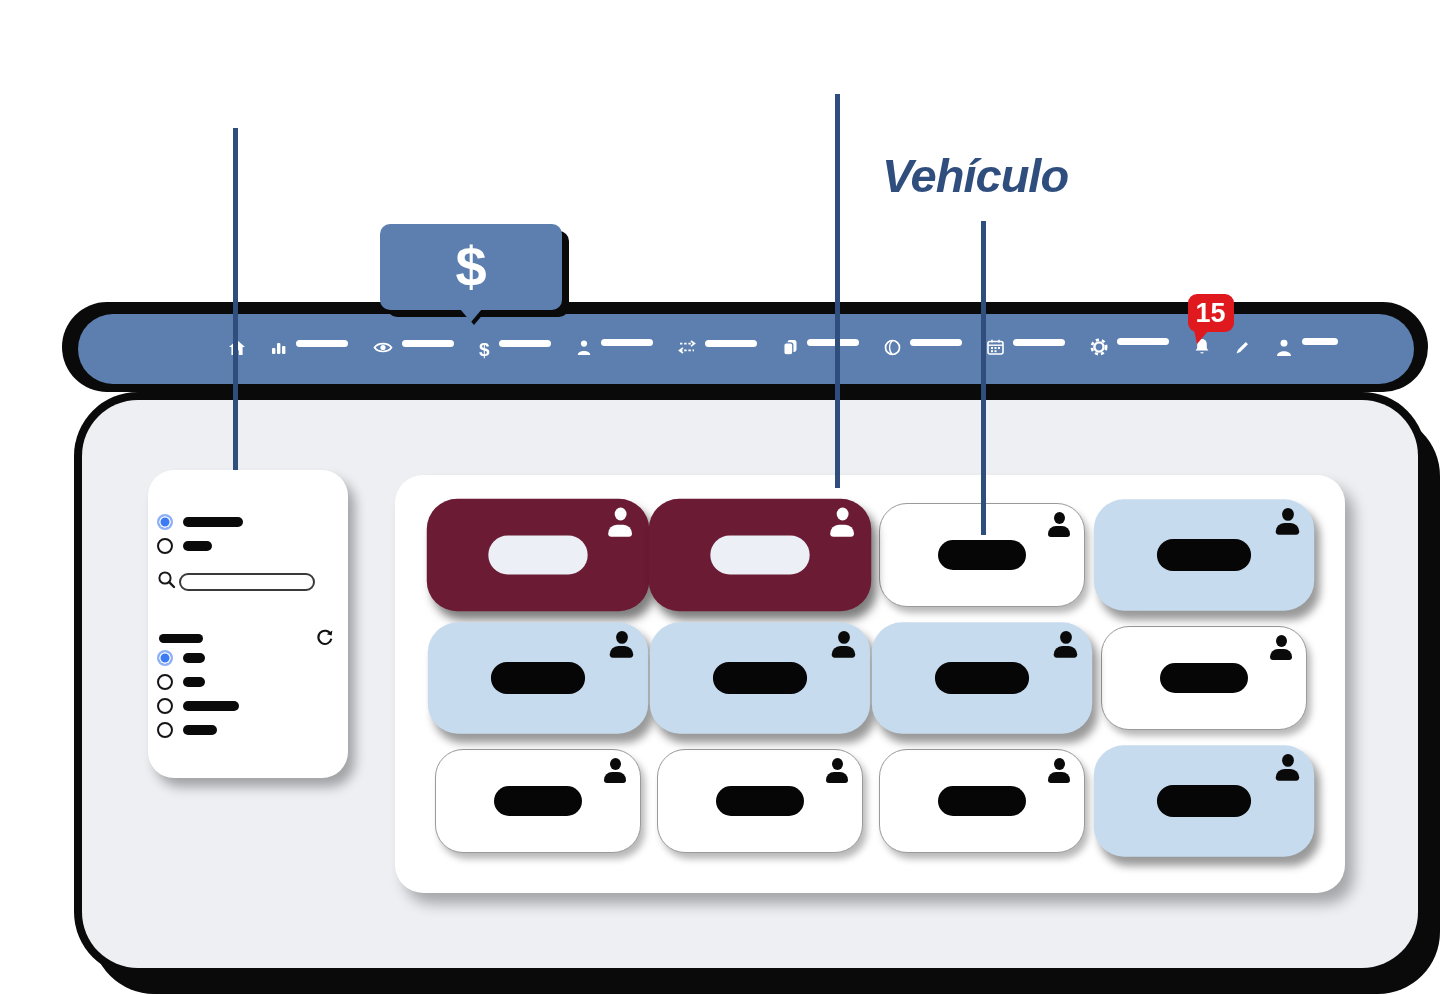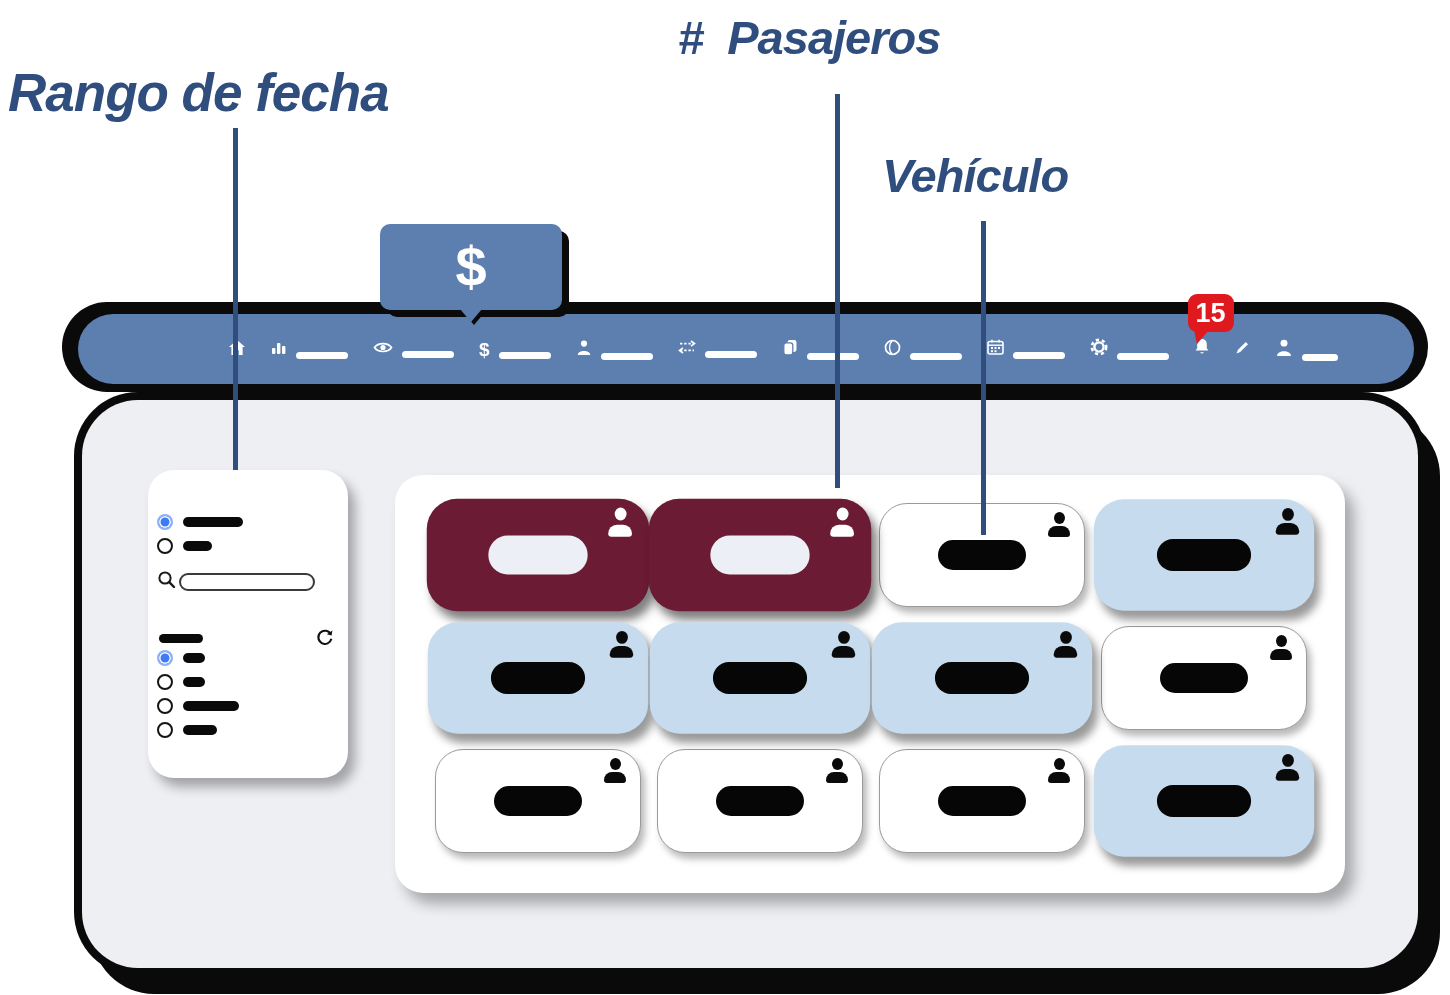--- a/index.html
+++ b/index.html
@@ -25,21 +25,21 @@
   .price-symbol{color:#fff;font-size:56px;font-weight:bold;line-height:1;}
   .tooltip-notch{position:absolute;left:calc(50% - 11px);bottom:-12px;width:0;height:0;
       border-left:11px solid transparent;border-right:11px solid transparent;
       border-top:13px solid var(--bar-blue);filter:drop-shadow(3px 3px 0 var(--ink));}
 
   
   .navbar-outline{position:absolute;left:62px;top:302px;width:1366px;height:90px;z-index:30;
       background:var(--ink);border-radius:46px;}
   .navbar{position:absolute;left:16px;top:12px;right:14px;bottom:8px;background:var(--bar-blue);
       border-radius:36px;display:flex;align-items:center;gap:25px;padding-left:150px;overflow:visible;}
-  .nav-item{display:flex;align-items:flex-end;gap:9px;position:relative;cursor:pointer;flex:none;}
+  .nav-item{display:flex;align-items:flex-start;gap:9px;position:relative;cursor:pointer;flex:none;}
   .nav-line{width:52px;height:7px;border-radius:4px;background:#fff;}
   .nav-line.short{width:36px;}
   .nav-dollar{color:#fff;font-weight:bold;font-size:19px;line-height:1;}
 
   
   .badge{position:absolute;left:-6px;bottom:28px;width:46px;height:38px;background:var(--badge-red);
       border-radius:9px;display:flex;align-items:center;justify-content:center;z-index:45;}
   .badge-count{color:#fff;font-weight:bold;font-size:27px;}
   .badge-tail{position:absolute;left:6px;bottom:-12px;width:0;height:0;
       border-top:14px solid var(--badge-red);border-right:12px solid transparent;border-left:3px solid transparent;}
@@ -82,22 +82,20 @@
   .person::before{content:"";position:absolute;top:0;left:6.5px;width:11px;height:12px;border-radius:50%;background:currentColor;}
   .person::after{content:"";position:absolute;bottom:0;left:1px;width:22px;height:11px;
       border-radius:11px 11px 4px 4px;background:currentColor;}
   .card.maroon .person{color:#fff;width:26px;height:27px;}
 </style>
 </head>
 <body>
 
 <div class="stage">
 
-  <div class="ann label-rango">Rango de fecha</div>
-  <div class="ann label-pasajeros">#  Pasajeros</div>
   <div class="ann label-vehiculo">Vehículo</div>
   <div class="conn conn-1"></div>
   <div class="conn conn-2"></div>
   <div class="conn conn-3"></div>
 
   <div class="price-tooltip">
     <span class="price-symbol">$</span>
     <span class="tooltip-notch"></span>
   </div>
 

